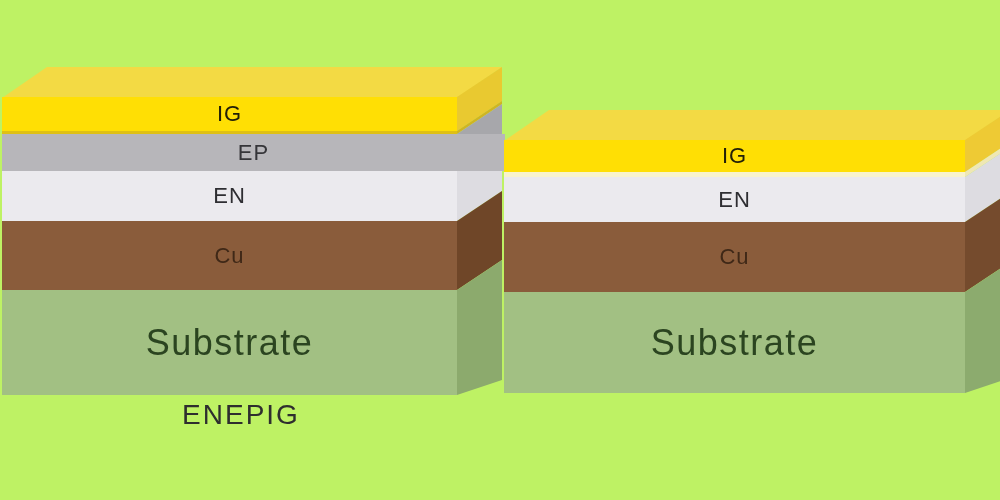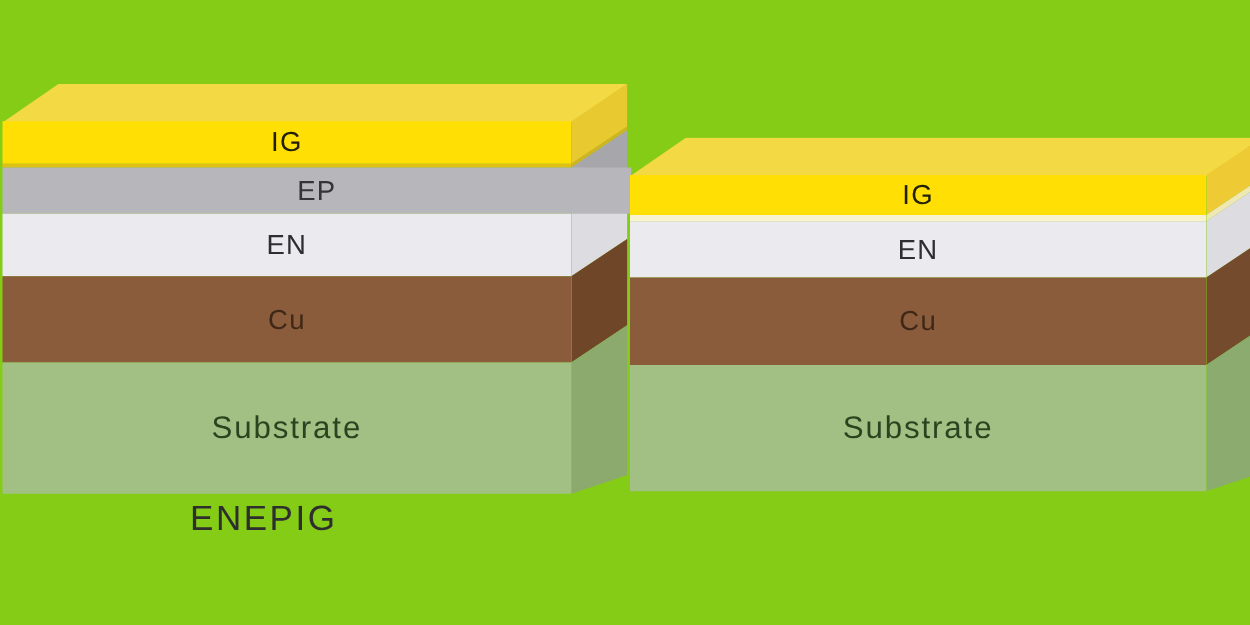--- a/index.html
+++ b/index.html
@@ -6,59 +6,59 @@
   .canvas {
     position:relative; width:1000px; height:500px; overflow:hidden;
     font-family:"Liberation Sans", sans-serif;
   }
   .face { position:absolute; }
   .top-face { clip-path: polygon(45px 0, 100% 0, calc(100% - 45px) 100%, 0 100%); }
   .side-face { clip-path: polygon(0 30px, 100% 0, 100% calc(100% - 30px), 0 100%); }
   .side-face.bottom { clip-path: polygon(0 30px, 100% 0, 100% calc(100% - 15px), 0 100%); }
   .front-face { display:flex; align-items:center; justify-content:center; }
   .layer-label { font-size:22px; letter-spacing:1px; line-height:1; }
-  .big .layer-label { font-size:25px; letter-spacing:1.5px; }
+  .big .layer-label { font-size:36px; letter-spacing:1.5px; }
   .caption {
     position:absolute; text-align:center; font-size:28px; letter-spacing:2px; line-height:1;
   }
 
   
   .e1-top {left:2px;   top:67px;  width:500px; height:31px;}
   .e1-s0  {left:457px; top:67px;  width:45px;  height:64px;}
   .e1-s1  {left:457px; top:101px; width:45px;  height:33px;}
   .e1-s2  {left:457px; top:104px; width:45px;  height:67px;}
   .e1-s3  {left:457px; top:141px; width:45px;  height:80px;}
   .e1-s4  {left:457px; top:191px; width:45px;  height:99px;}
   .e1-s5  {left:457px; top:260px; width:45px;  height:135px;}
   .e1-f0  {left:2px;   top:97px;  width:455px; height:34px;}
   .e1-f1  {left:2px;   top:131px; width:455px; height:3px;}
   .e1-f2  {left:2px;   top:134px; width:503px; height:37px;}
   .e1-f3  {left:2px;   top:171px; width:455px; height:50px;}
   .e1-f4  {left:2px;   top:221px; width:455px; height:69px;}
   .e1-f5  {left:2px;   top:290px; width:455px; height:105px;}
-  .e1-cap {left:11px;  top:401px; width:400px; height:30px;}
+  .e1-cap {left:41px;  top:401px; width:400px; height:30px;}
 
   
   .e2-top {left:504px; top:110px; width:506px; height:31px;}
   .e2-s0  {left:965px; top:110px; width:45px;  height:62px;}
   .e2-s1  {left:965px; top:142px; width:45px;  height:35px;}
   .e2-s2  {left:965px; top:147px; width:45px;  height:75px;}
   .e2-s3  {left:965px; top:192px; width:45px;  height:100px;}
   .e2-s4  {left:965px; top:262px; width:45px;  height:131px;}
   .e2-f0  {left:504px; top:140px; width:461px; height:32px;}
   .e2-f1  {left:504px; top:172px; width:461px; height:5px;}
   .e2-f2  {left:504px; top:177px; width:461px; height:45px;}
   .e2-f3  {left:504px; top:222px; width:461px; height:70px;}
   .e2-f4  {left:504px; top:292px; width:461px; height:101px;}
   .e2-cap {left:546px; top:401px; width:400px; height:30px;}
 </style>
 </head>
 <body>
 
-<div class="canvas" style="background: #84cc16;">
+<div class="canvas" style="background: #bef264;">
 
   <div class="face top-face e1-top" style="background: rgb(243, 218, 68);"></div>
 
   <div class="face side-face e1-s0" style="background: rgb(233, 201, 48);"></div>
   <div class="face side-face e1-s1" style="background: rgb(208, 180, 34);"></div>
   <div class="face side-face e1-s2" style="background: rgb(167, 167, 171);"></div>
   <div class="face side-face e1-s3" style="background: rgb(221, 220, 225);"></div>
   <div class="face side-face e1-s4" style="background: rgb(111, 70, 40);"></div>
   <div class="face side-face bottom e1-s5" style="background: rgb(140, 170, 109);"></div>
 

